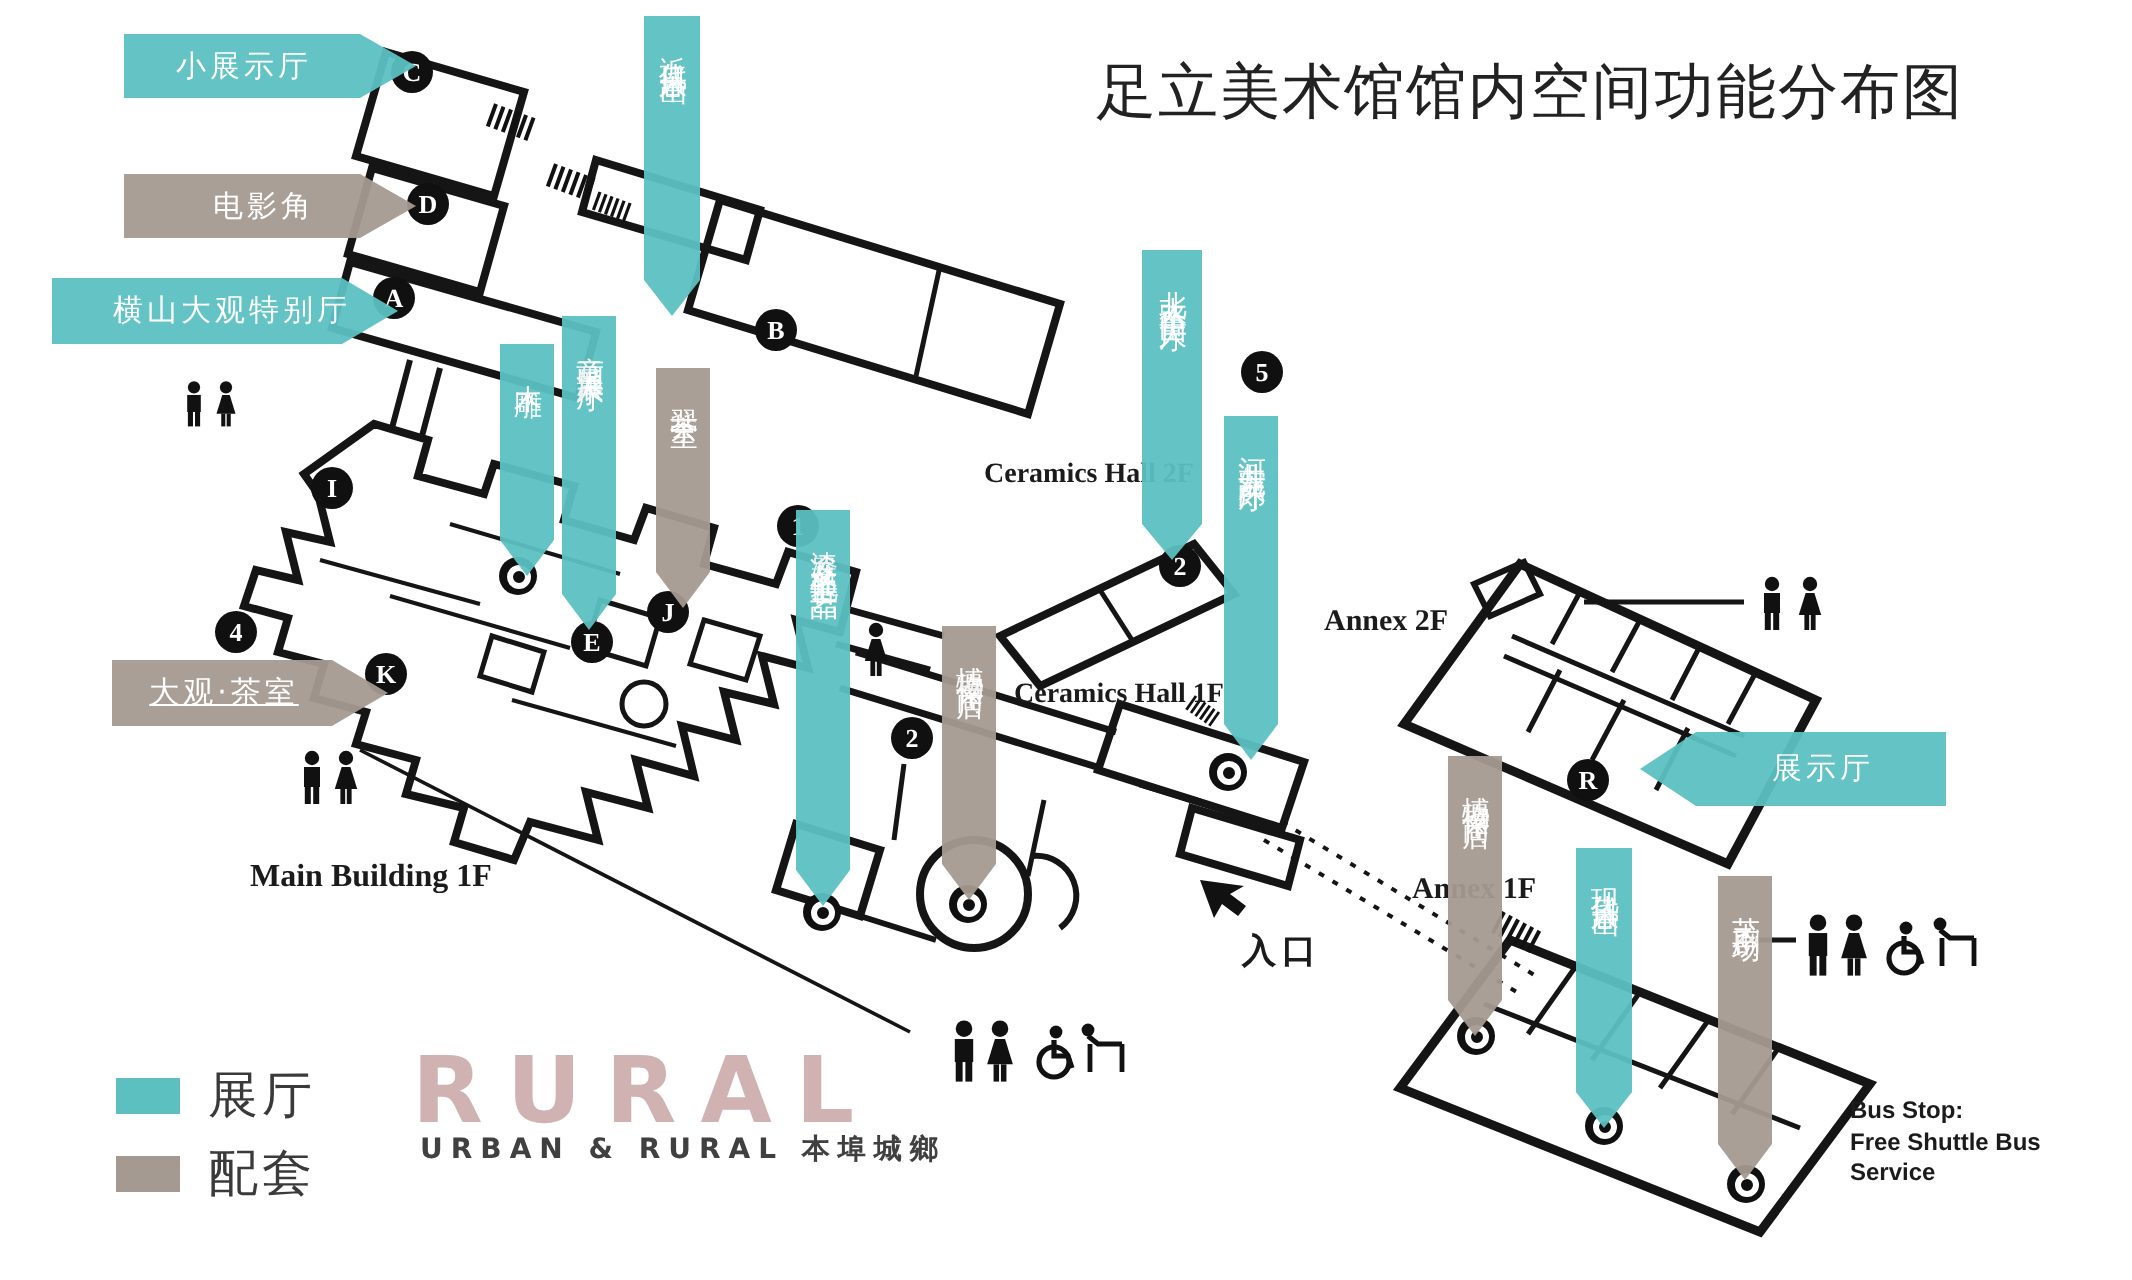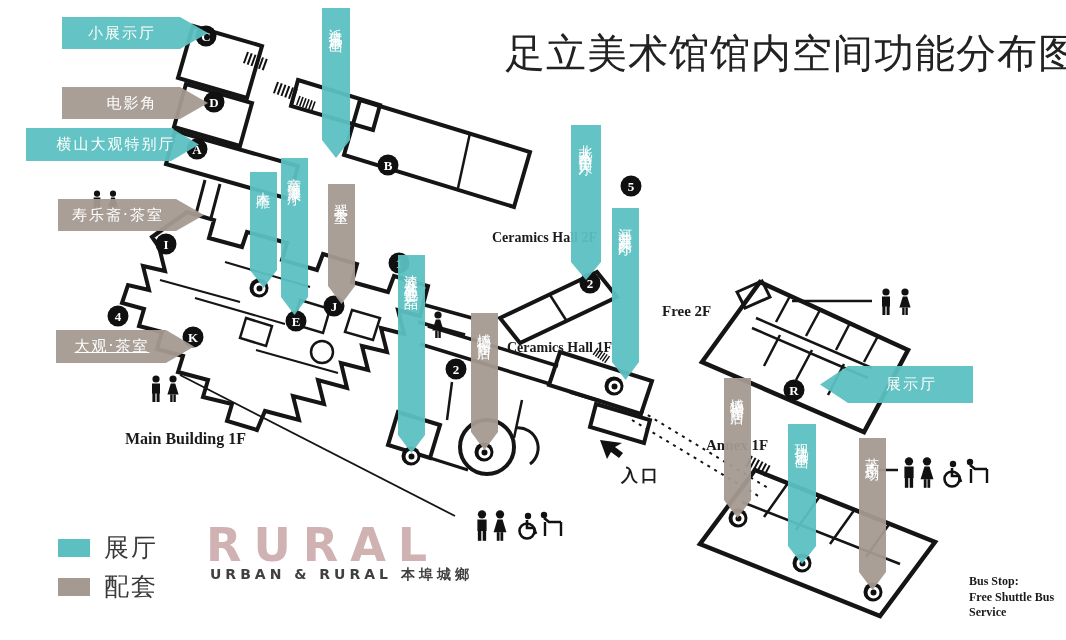--- a/index.html
+++ b/index.html
@@ -1,36 +1,36 @@
 <!DOCTYPE html>
 <html><head>
 <meta charset="utf-8">
 <style>
   html,body{margin:0;padding:0;background:#e8e8e8;font-family:"DejaVu Sans",sans-serif;}
   #stage{position:relative;width:1066px;height:640px;background:#ffffff;overflow:hidden;margin:0 auto;}
   #plan{position:absolute;left:0;top:0;z-index:1;}
   .eng{position:absolute;z-index:2;font-family:"Liberation Serif",serif;font-weight:bold;color:#1b1b1b;white-space:nowrap;}
-  #title{position:absolute;left:505px;top:26px;width:520px;z-index:2;font-size:40px;letter-spacing:1px;color:#222;text-align:center;white-space:nowrap;font-family:"DejaVu Sans",sans-serif;}
+  #title{position:absolute;left:505px;top:26px;width:520px;z-index:2;font-size:30px;letter-spacing:1px;color:#222;text-align:center;white-space:nowrap;font-family:"DejaVu Sans",sans-serif;}
   .ptr{position:absolute;z-index:4;color:#fff;opacity:.95;box-sizing:border-box;}
   .hall{background:#5cc0c1;}
   .support{background:#a59a91;}
   .ptr.h{display:flex;align-items:center;justify-content:center;font-size:15px;letter-spacing:2px;white-space:nowrap;}
   .ptr.h.right{clip-path:polygon(0 0,calc(100% - 28px) 0,100% 50%,calc(100% - 28px) 100%,0 100%);padding-right:26px;align-items:center;}
   .ptr.h.left{clip-path:polygon(28px 0,100% 0,100% 100%,28px 100%,0 50%);padding-left:30px;}
   .ptr.v{display:flex;justify-content:center;clip-path:polygon(0 0,100% 0,100% calc(100% - 18px),50% 100%,0 calc(100% - 18px));}
   .ptr.v span{writing-mode:vertical-rl;text-orientation:upright;font-size:14px;letter-spacing:3px;margin-top:9px;}
   .mk{position:absolute;z-index:3;width:21px;height:21px;background:#101010;border-radius:50%;color:#fff;font-weight:bold;font-size:13px;line-height:1;display:flex;align-items:center;justify-content:center;transform:translate(-50%,-50%);font-family:"Liberation Serif",serif;}
   .mk.ring{width:19px;height:19px;}
   .mk.ring::after{content:"";width:6px;height:6px;border:3px solid #fff;border-radius:50%;}
   .legend-row{position:absolute;z-index:2;display:flex;align-items:center;}
   .swatch{width:32px;height:18px;margin-right:14px;}
   .legend-label{font-size:25px;color:#3a3a3a;letter-spacing:2px;}
   #logo-name{position:absolute;left:206px;top:518px;z-index:2;font-size:46px;font-weight:bold;letter-spacing:12px;color:#d0b2b2;font-family:"DejaVu Sans",sans-serif;}
   #logo-tagline{position:absolute;left:210px;top:566px;z-index:2;font-size:14px;font-weight:bold;letter-spacing:4px;color:#404040;white-space:nowrap;text-align:right;}
-  #bus-stop{position:absolute;left:925px;top:574px;z-index:2;font-family:Liberation Serif, serif;font-weight:bold;font-size:12px;line-height:1.3;color:#1b1b1b;margin-left:44px;}
+  #bus-stop{position:absolute;left:925px;top:548px;z-index:2;font-family:Liberation Sans, sans-serif;font-weight:bold;font-size:12px;line-height:1.3;color:#1b1b1b;}
   #entrance-label{position:absolute;left:621px;top:464px;z-index:2;font-size:17px;font-weight:bold;color:#1b1b1b;letter-spacing:3px;}
 </style>
 </head>
 <body>
 
 <div id="stage">
 
   <svg id="plan" width="1066" height="640" viewBox="0 0 1066 640">
     <defs>
       <g id="icon-man">
@@ -145,40 +145,37 @@
       <use href="#icon-wheelchair" transform="translate(952,475)"></use>
       <use href="#icon-babycare" transform="translate(979,472)"></use>
     </g>
   </svg>
 
   <div id="title">足立美术馆馆内空间功能分布图</div>
 
   <div class="eng" style="left:125px;top:430px;font-size:16px;">Main Building 1F</div>
   <div class="eng" style="left:492px;top:230px;font-size:14px;">Ceramics Hall 2F</div>
   <div class="eng" style="left:507px;top:340px;font-size:14px;">Ceramics Hall 1F</div>
-  <div class="eng" style="left:662px;top:303px;font-size:15px;">Free 2F</div>
+  <div class="eng" style="left:662px;top:303px;font-size:15px;">Annex 2F</div>
   <div class="eng" style="left:706px;top:437px;font-size:15px;">Annex 1F</div>
   <div id="entrance-label">入口</div>
   <div id="bus-stop">
     <div>Bus Stop:</div>
     <div>Free Shuttle Bus</div>
     <div>Service</div>
   </div>
 
   <div class="ptr h right hall" style="left:62px;top:17px;width:146px;height:32px;">
       <span>小展示厅</span>
     </div>
   <div class="ptr h right support" style="left:62px;top:87px;width:146px;height:32px;padding-left:20px;">
       <span>电影角</span>
     </div>
-  <div class="ptr h right hall" style="left:26px;top:128px;width:173px;height:33px;padding-left:33px;">
+  <div class="ptr h right hall" style="left:26px;top:139px;width:173px;height:33px;padding-left:33px;">
       <span>横山大观特别厅</span>
-    </div>
-  <div class="ptr h right support" style="left:58px;top:199px;width:146px;height:32px;">
-      <span>寿乐斋·茶室</span>
     </div>
   <div class="ptr h right support" style="left:56px;top:330px;width:138px;height:33px;text-decoration:underline;">
       <span>大观·茶室</span>
     </div>
   <div class="ptr v hall" style="left:322px;top:8px;width:28px;height:150px;">
       <span>近代日本画</span>
     </div>
   <div class="ptr v hall" style="left:250px;top:172px;width:27px;height:116px;">
       <span>木雕</span>
     </div>

